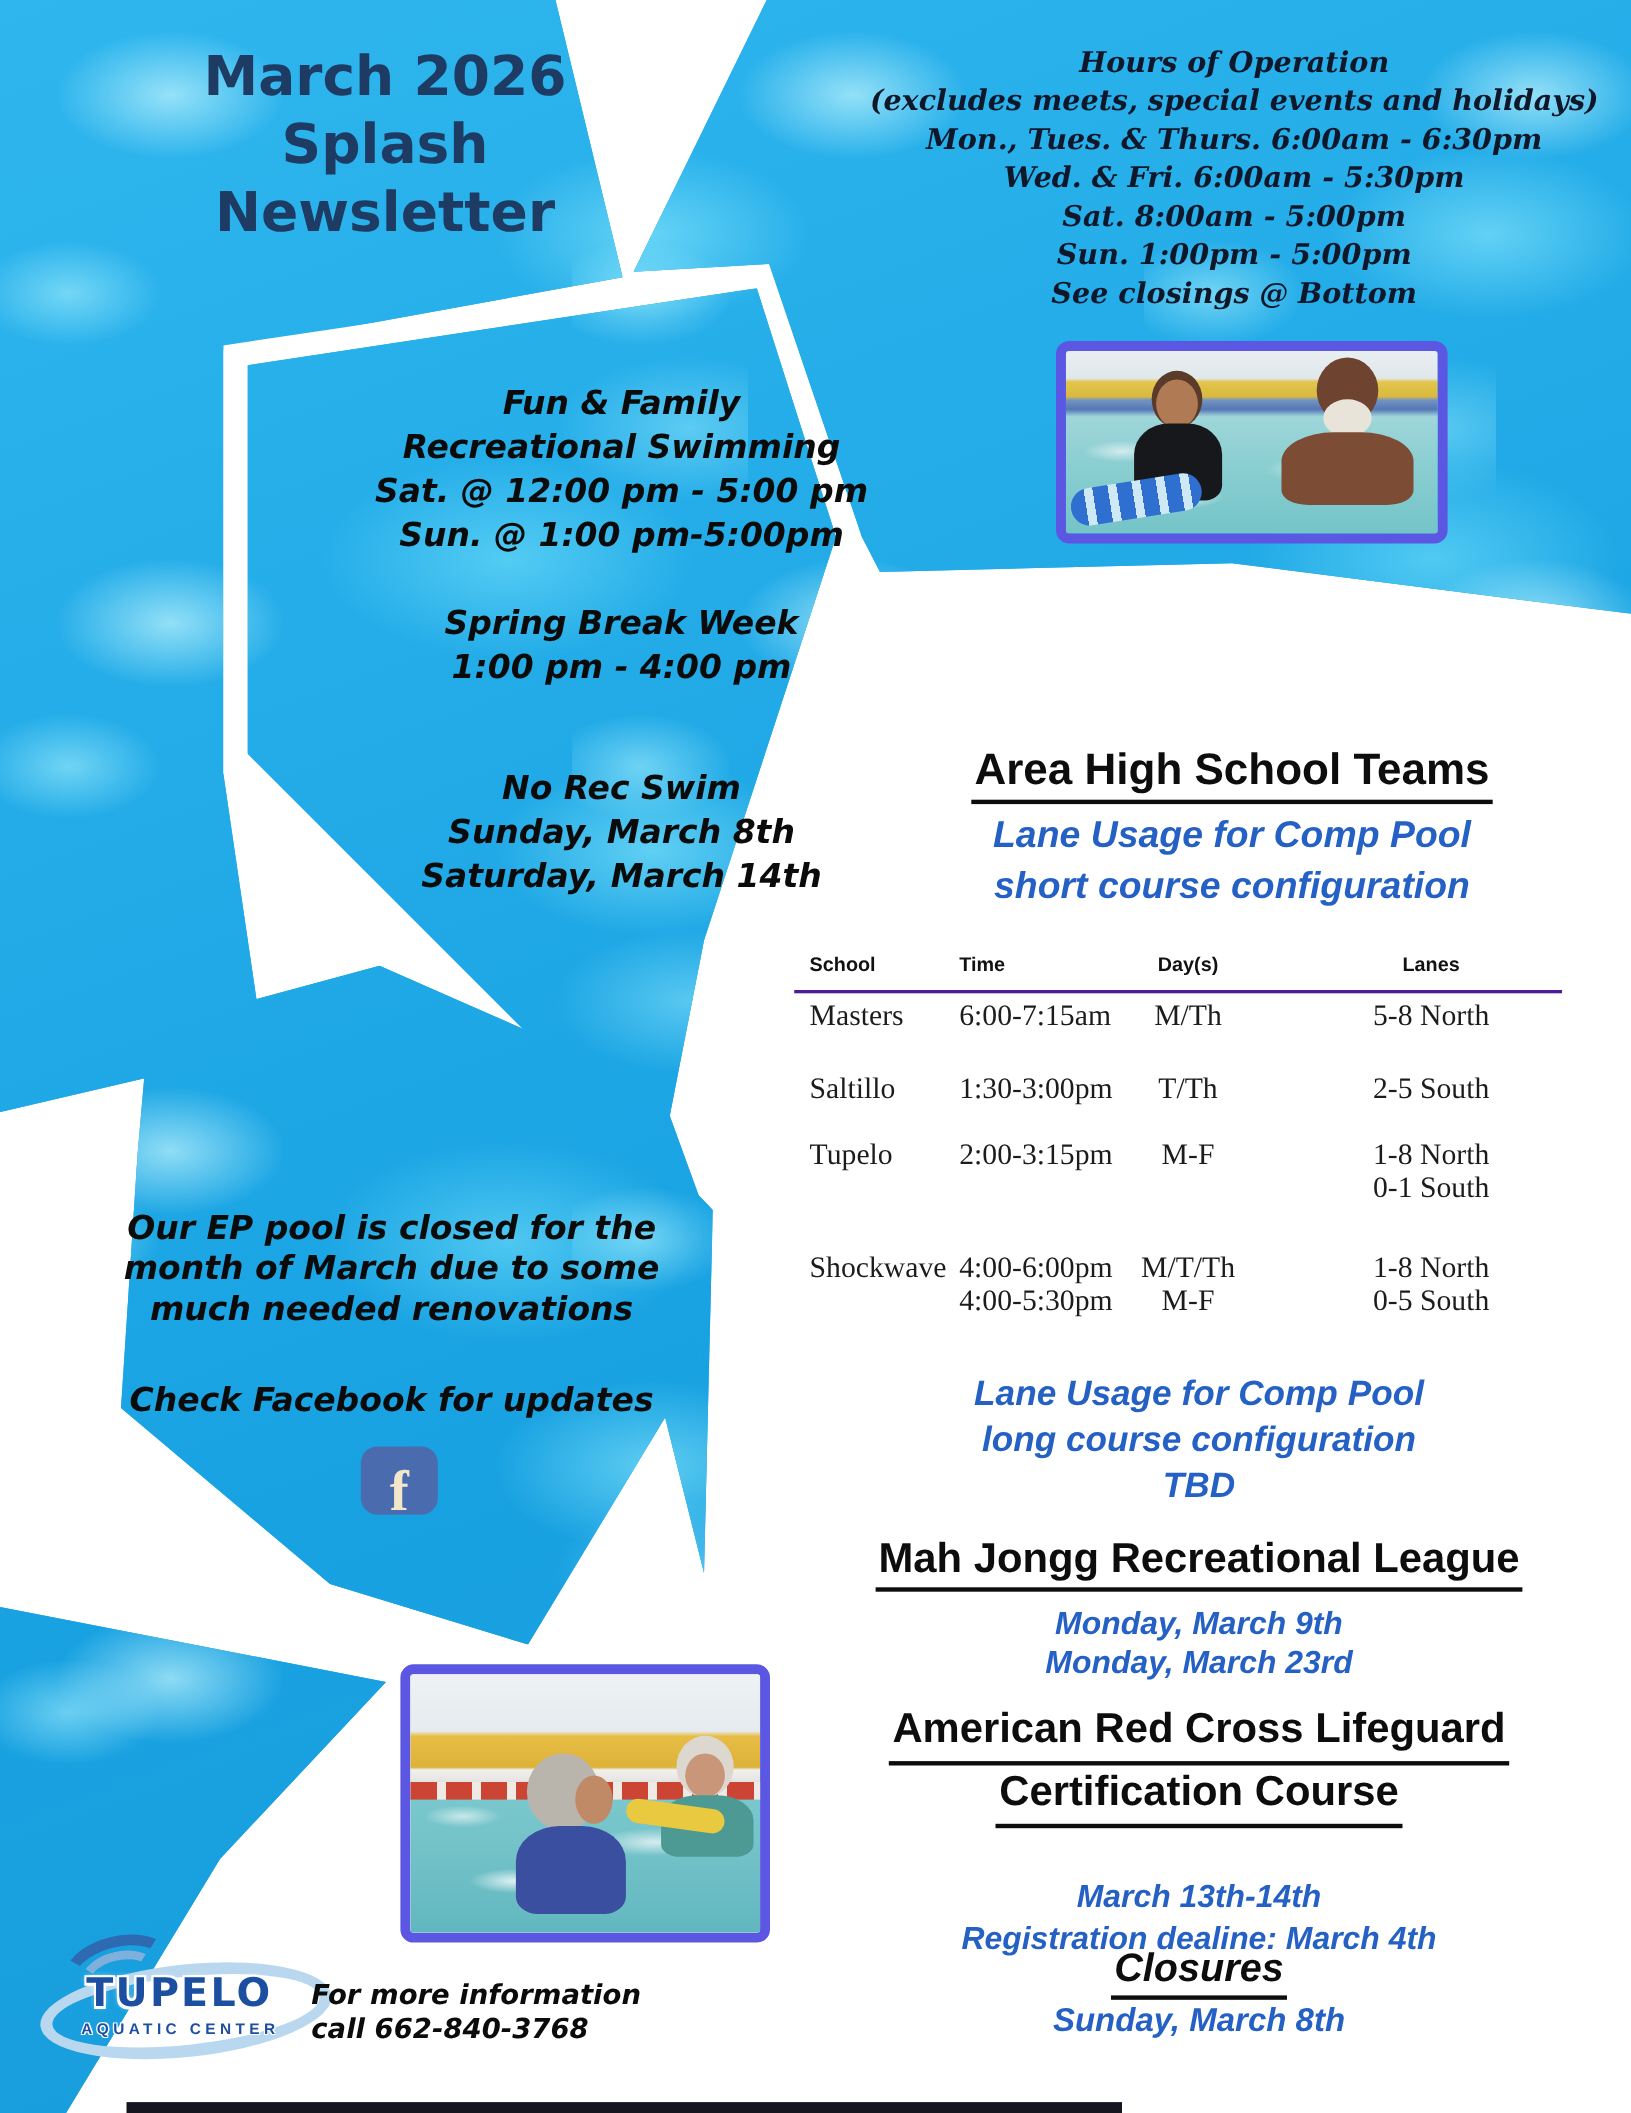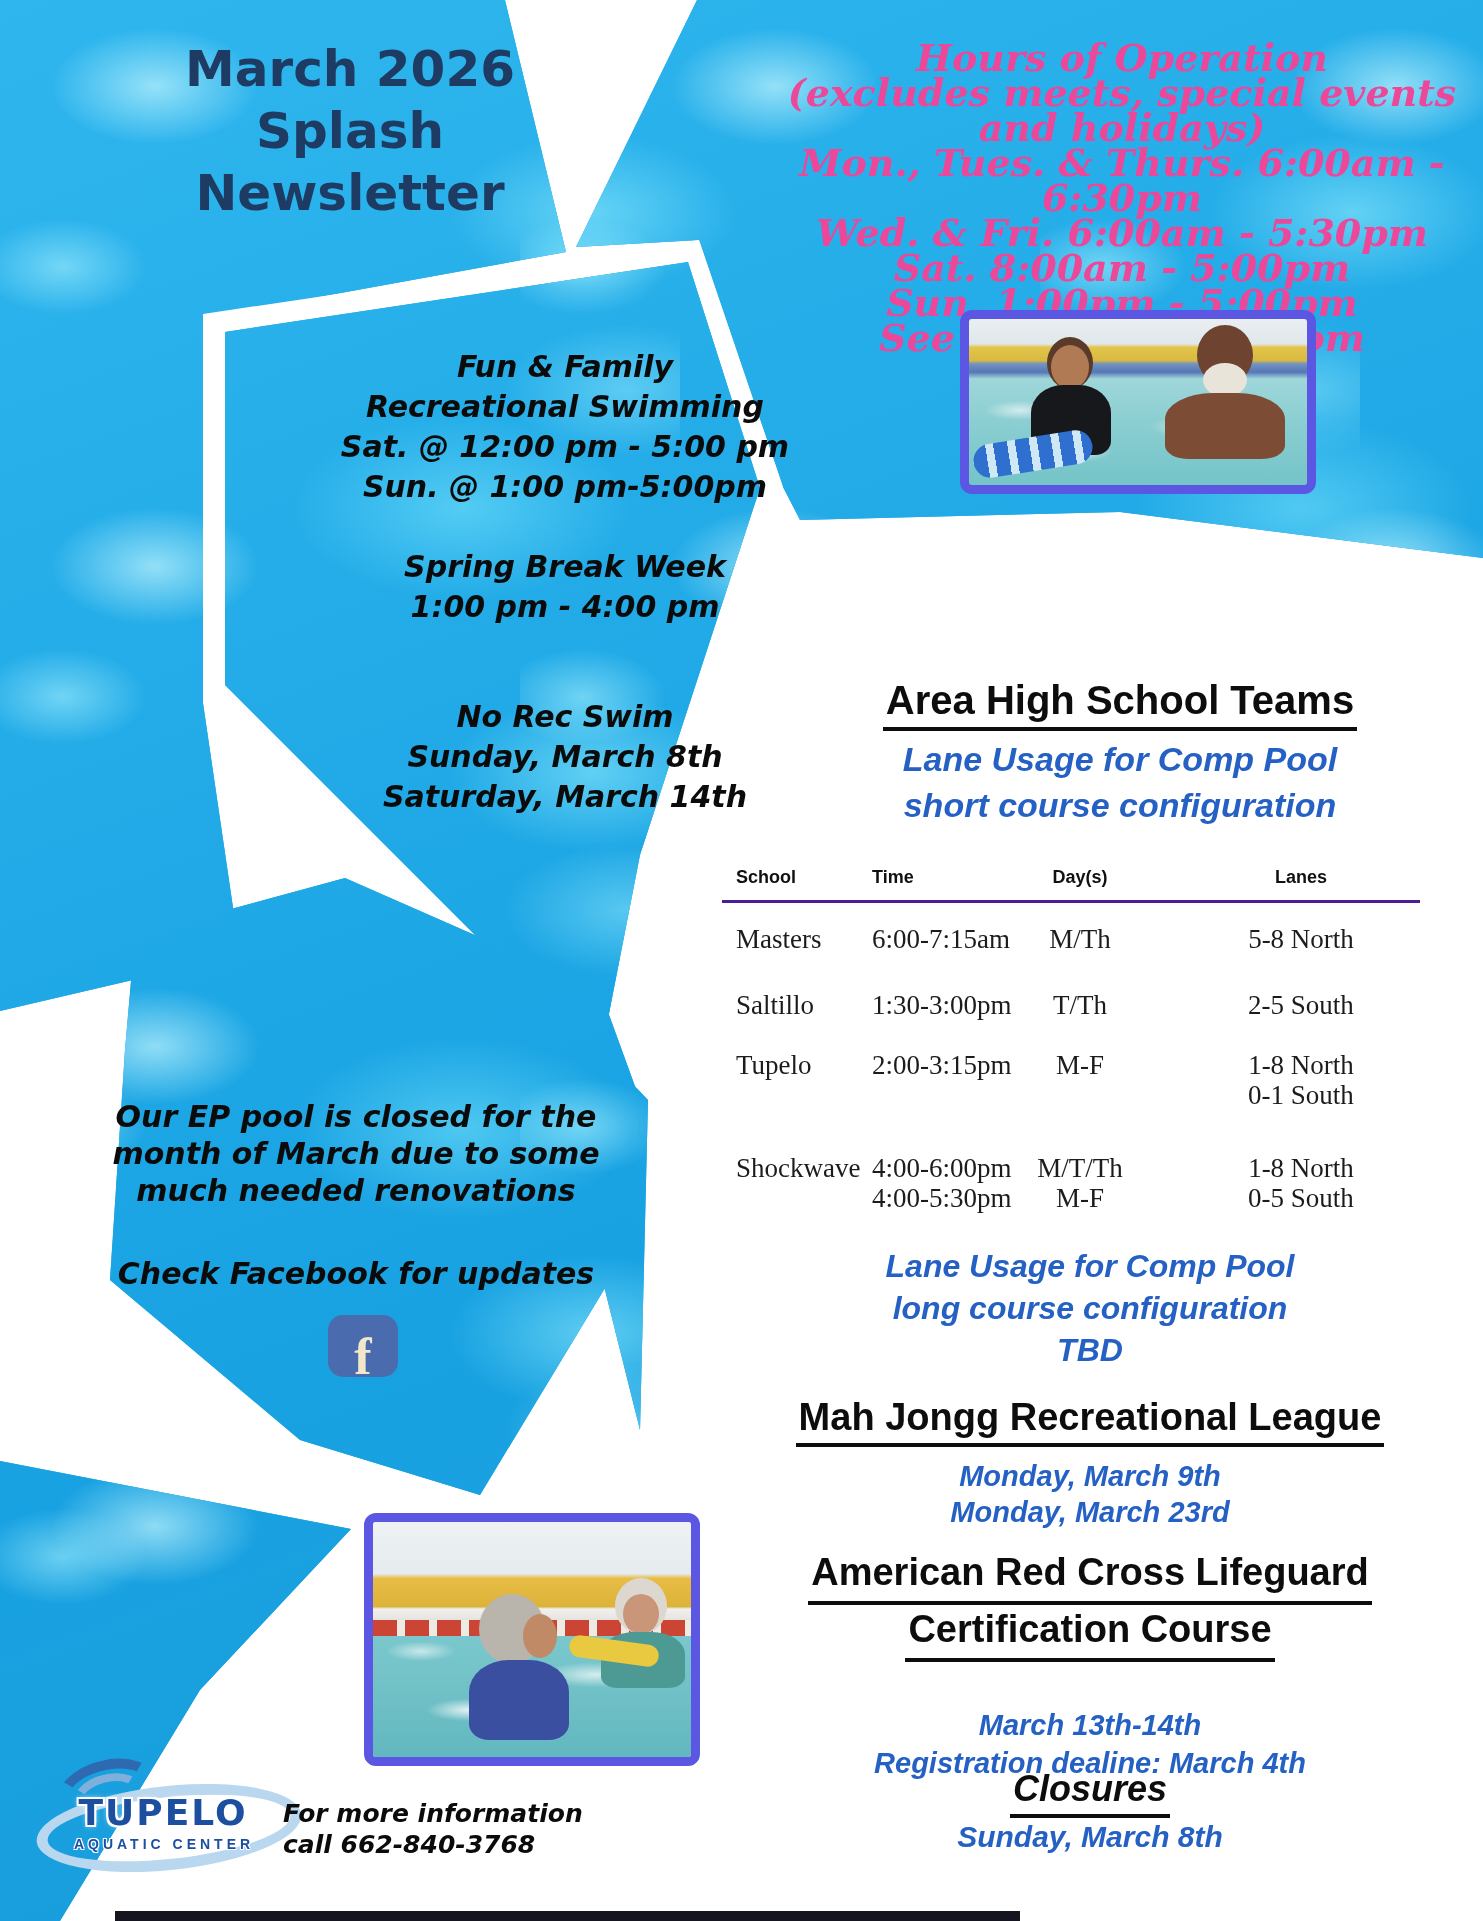--- a/index.html
+++ b/index.html
@@ -20,40 +20,40 @@
   .shard-top-right{clip-path:polygon(697px 0,1483px 0,1483px 558px,1120px 512px,800px 520px,783px 487px,699px 240px,576px 247px);}
   .pentagon-frame{position:absolute;inset:0;background:#fff;
     clip-path:polygon(203px 314px,699px 240px,783px 487px,660px 860px,612px 1075px,203px 703px);}
   .shard-pentagon{clip-path:polygon(225px 332px,688px 262px,760px 488px,640px 855px,600px 1060px,225px 685px);}
   .shard-sliver{clip-path:polygon(604px 1054px,648px 1100px,640px 1430px,600px 1270px);}
   .shard-ep{clip-path:polygon(135px 935px,345px 878px,600px 990px,640px 1100px,637px 1235px,480px 1495px,300px 1440px,110px 1280px,125px 1050px);}
   .shard-bottom-left{clip-path:polygon(0 1461px,351px 1529px,200px 1690px,60px 1921px,0 1921px);}
   
   .title{left:100px;top:38px;width:500px;text-align:center;
     font-family:"DejaVu Sans",sans-serif;font-weight:bold;font-size:50px;line-height:62px;color:#1d3b63;}
-  .hours{left:760px;top:40px;width:724px;text-align:center;color:#ec4899;
-    font-family:"DejaVu Serif",serif;font-style:italic;font-weight:bold;font-size:38px;line-height:35px;}
+  .hours{left:760px;top:40px;width:724px;text-align:center;color:#0f172a;
+    font-family:"DejaVu Serif",serif;font-style:italic;font-weight:bold;font-size:26px;line-height:35px;}
   .black-italic{font-family:"DejaVu Sans",sans-serif;font-style:italic;font-weight:bold;color:#0b0b0b;}
   .left-block{left:265px;width:600px;text-align:center;font-size:30px;line-height:40px;}
   .ep-block{left:100px;width:512px;text-align:center;font-size:30px;line-height:37px;}
   .blue-italic{font-family:"Liberation Sans",sans-serif;font-style:italic;font-weight:bold;color:#2561c4;}
   .heading-black{font-family:"Liberation Sans",sans-serif;font-weight:bold;color:#0d0d0d;}
   .u{display:inline-block;border-bottom:4px solid #0d0d0d;padding:0 3px 4px 3px;}
   .center-col{text-align:center;}
   
   .team-table{left:722px;top:862px;width:698px;font-family:"Liberation Serif",serif;
     font-size:27px;line-height:30px;color:#1c1c1c;}
   .trow{display:grid;grid-template-columns:138px 158px 124px 278px;}
   .thead{font-family:"Liberation Sans",sans-serif;font-weight:bold;font-size:18px;color:#111;
     border-bottom:3px solid #4c1d95;padding-bottom:8px;}
   .c-school{padding-left:14px;text-align:left;}
   .c-time{padding-left:12px;text-align:left;}
   .c-days{text-align:center;}
   .c-lanes{text-align:center;padding-left:40px;}
-  .r1{margin-top:21px;} .r2{margin-top:36px;} .r3{margin-top:30px;} .r4{margin-top:43px;}
+  .r1{margin-top:5px;} .r2{margin-top:36px;} .r3{margin-top:30px;} .r4{margin-top:43px;}
   
   .photo{border:9px solid #5b57e2;border-radius:12px;box-sizing:border-box;overflow:hidden;}
   .photo .ph-bg{position:absolute;inset:0;}
   .ph1-bg{background:linear-gradient(180deg,#e9eef1 0%,#e0e8eb 15%,#e3c54d 17%,#d9b93f 25%,#7294c2 27%,#5577b5 32%,#9fd6da 36%,#8ccfd2 60%,#74c4c8 100%);}
   .ph2-bg{background:linear-gradient(180deg,#eef2f4 0%,#e5ebee 22%,#e8bd45 24%,#ddb239 36%,#f0f0ee 37%,#e8e6e2 41%,#7ac8cd 48%,#6fc0c6 75%,#62b7bf 100%);}
   .sparkle{position:absolute;inset:0;background-image:
     radial-gradient(ellipse 60px 16px at 30% 80%, rgba(255,255,255,.8), transparent 70%),
     radial-gradient(ellipse 80px 18px at 70% 65%, rgba(255,255,255,.7), transparent 70%),
     radial-gradient(ellipse 50px 14px at 15% 55%, rgba(255,255,255,.6), transparent 70%);}
   .lane-line{position:absolute;background:repeating-linear-gradient(90deg,#cc4433 0 24px,#eeeae4 24px 32px);}

